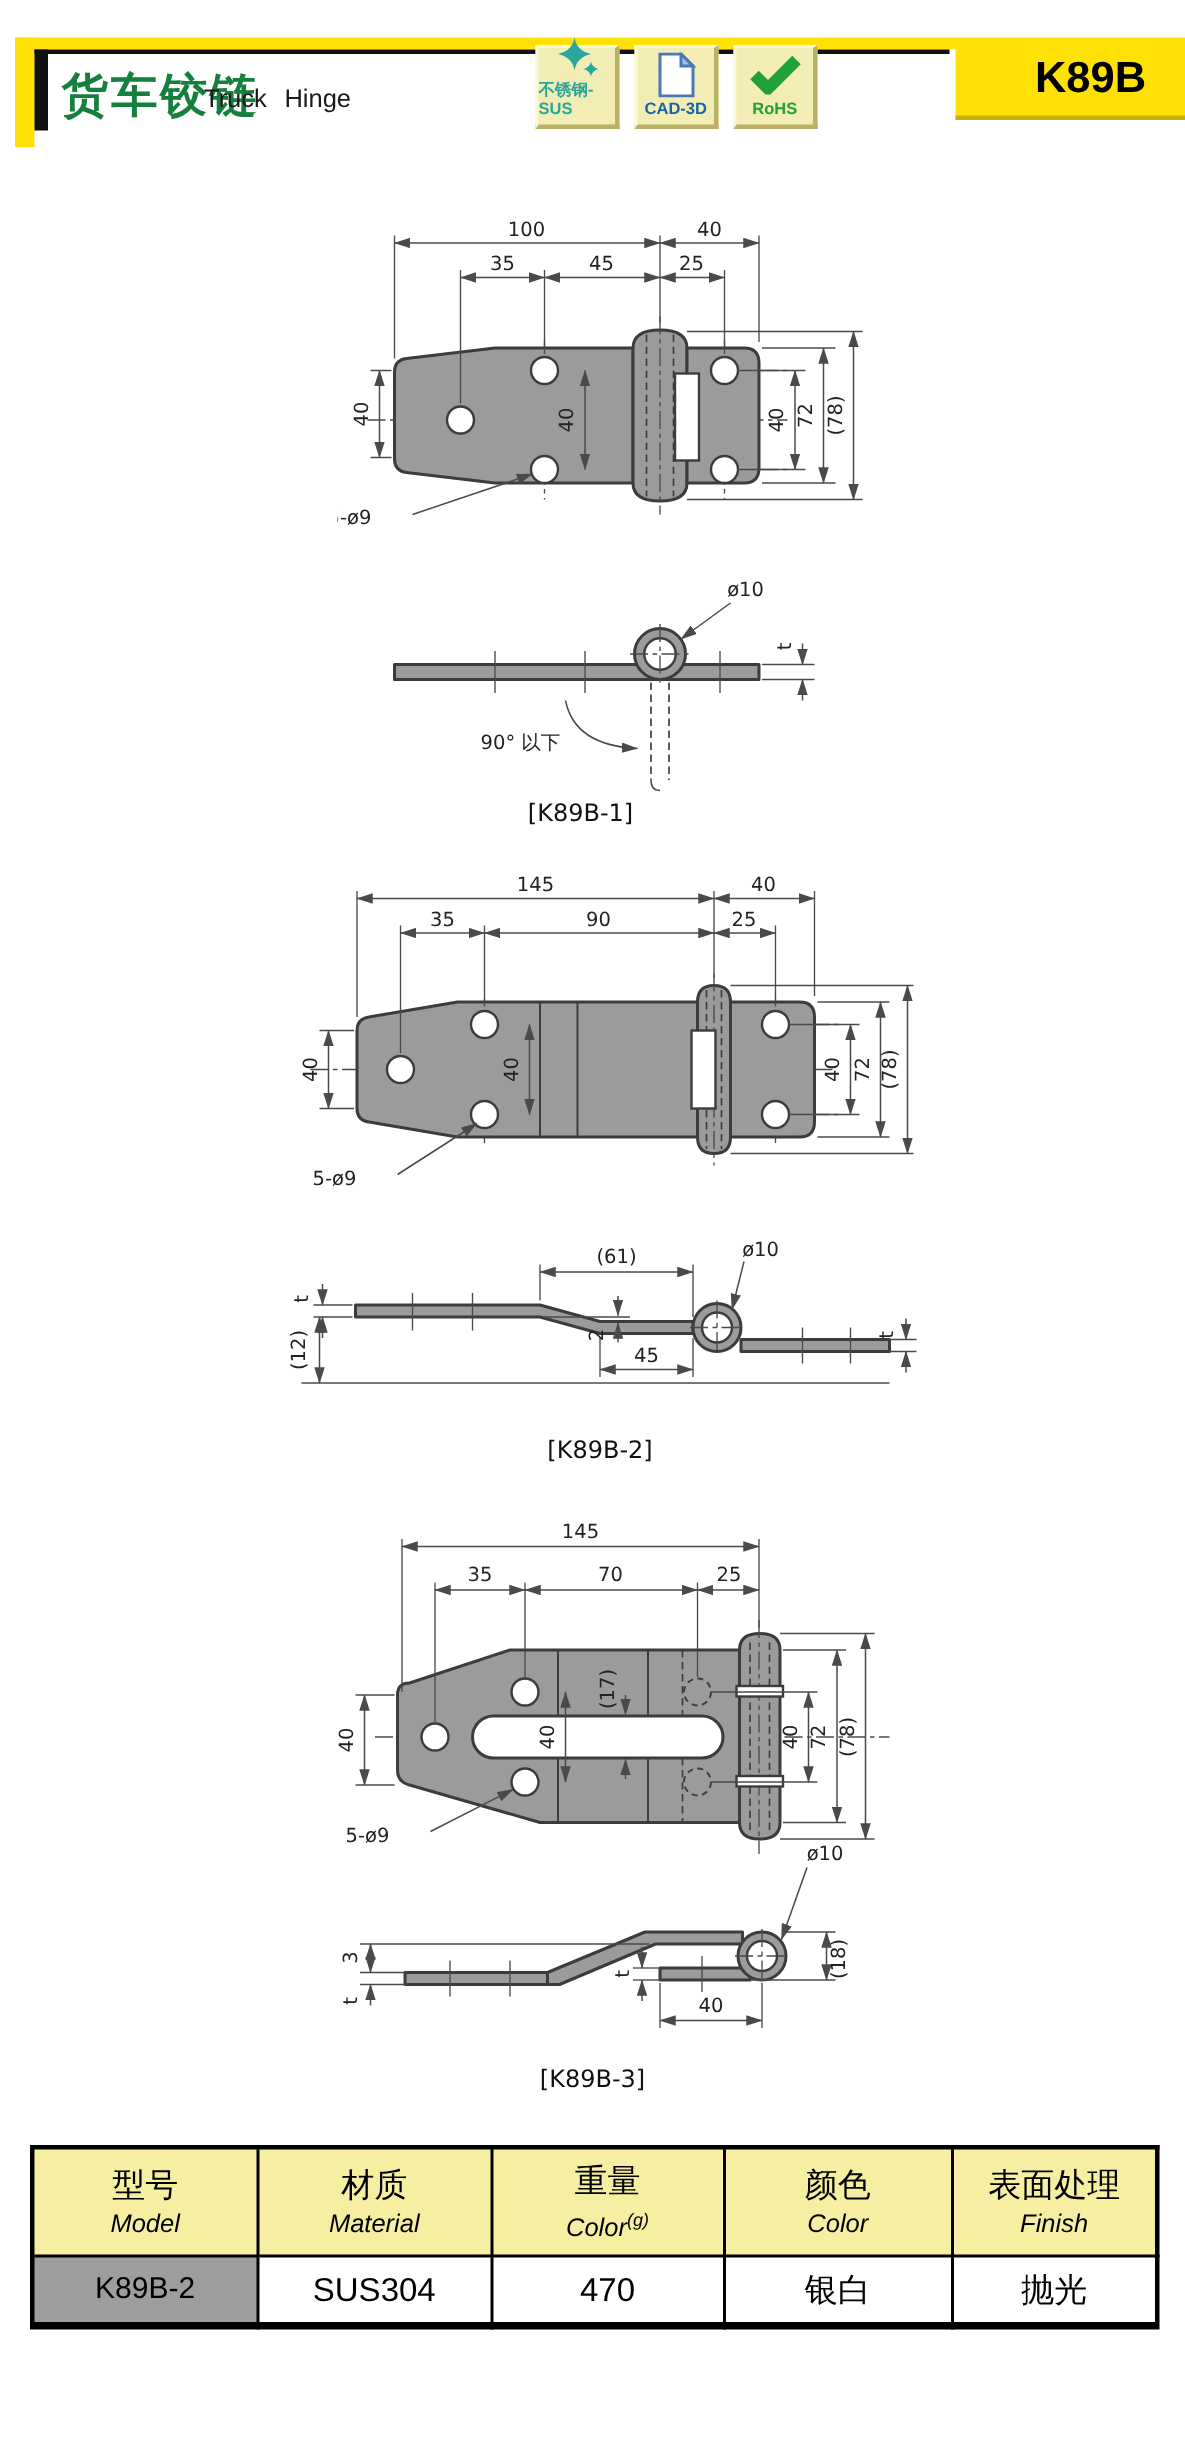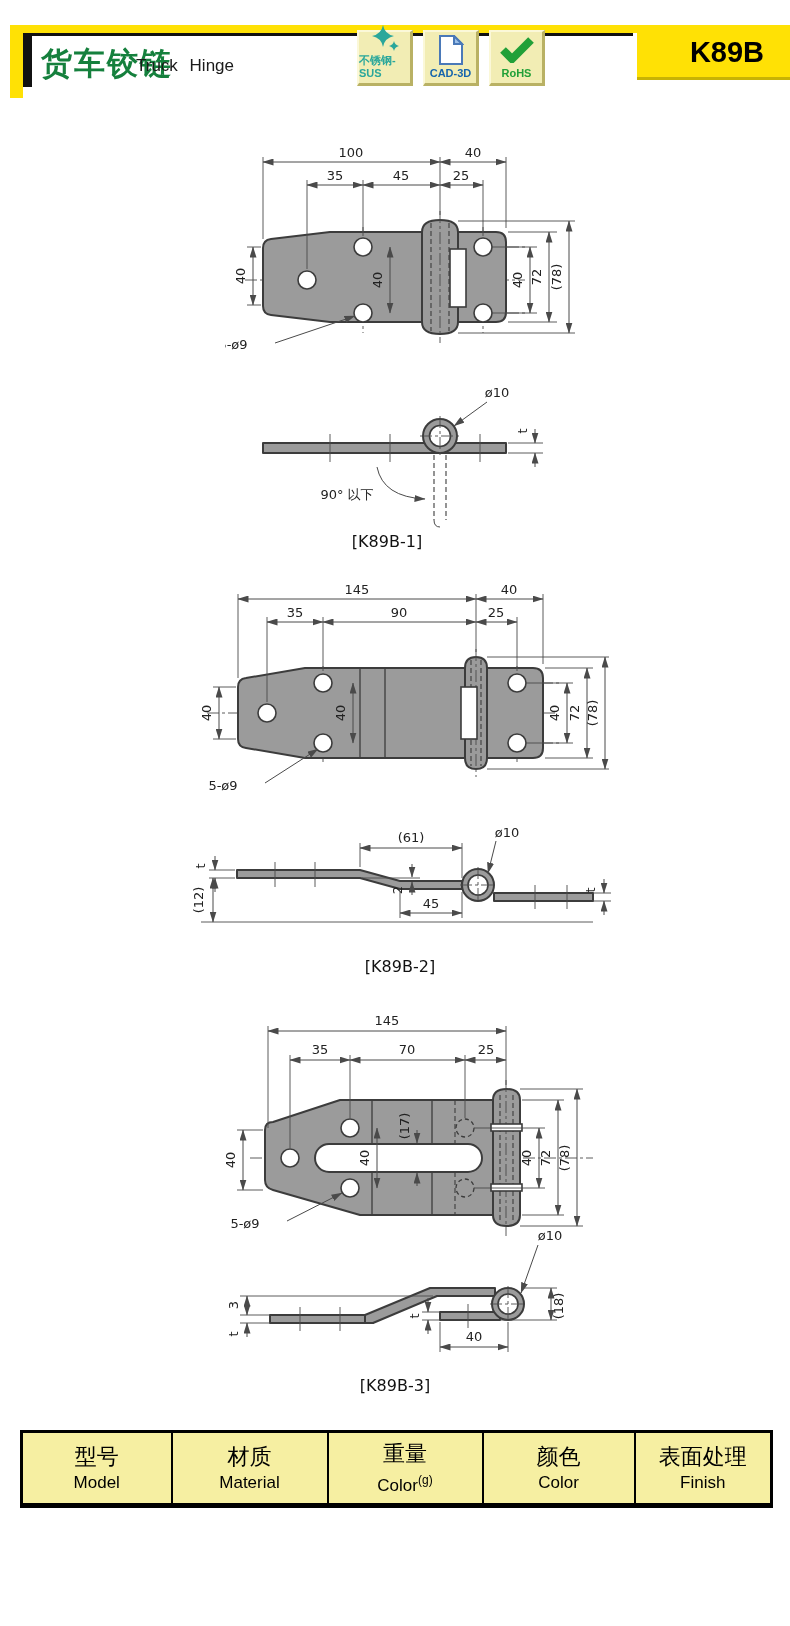--- a/index.html
+++ b/index.html
@@ -34,21 +34,21 @@
   .hidc{fill:none;stroke:#3C3C3C;stroke-width:1.3;stroke-dasharray:4 3;}
   text.d{font:13px "DejaVu Sans",sans-serif;fill:#222;text-anchor:middle;}
   text.cap{font:16px "DejaVu Sans",sans-serif;fill:#111;text-anchor:middle;}
   svg text{user-select:none;}
   
   .spec{position:absolute;left:20px;top:1408px;width:750px;border-collapse:collapse;table-layout:fixed;
         border:3px solid #000;border-bottom-width:5px;text-align:center;margin-top:22px;}
   .spec th,.spec td{border:2px solid #000;padding:0;}
   .spec th{background:#F6EFA2;height:70px;font-weight:500;}
   .spec th .zh{font-size:22px;line-height:30px;}
-  .spec th .en{font-size:17px;line-height:22px;}
+  .spec th .en{font-size:17px;line-height:22px;font-style:italic;}
   .spec th sup{font-size:12px;}
   .spec td{height:43px;font-size:22px;background:#fff;}
   .spec td.model{background:#9D9D9D;font-size:20px;}
 </style>
 </head>
 <body>
 
 <div id="page">
 
   <div>
@@ -422,16 +422,23 @@
           <div class="zh">颜色</div>
             <div class="en">Color</div>
         </th>
         <th>
           <div class="zh">表面处理</div>
             <div class="en">Finish</div>
         </th>
       </tr>
     </thead>
     <tbody>
+      <tr>
+        <td class="model">K89B-2</td>
+        <td>SUS304</td>
+        <td>470</td>
+        <td>银白</td>
+        <td>抛光</td>
+      </tr>
     </tbody>
   </table>
 
 </div>
 
 </body></html>

